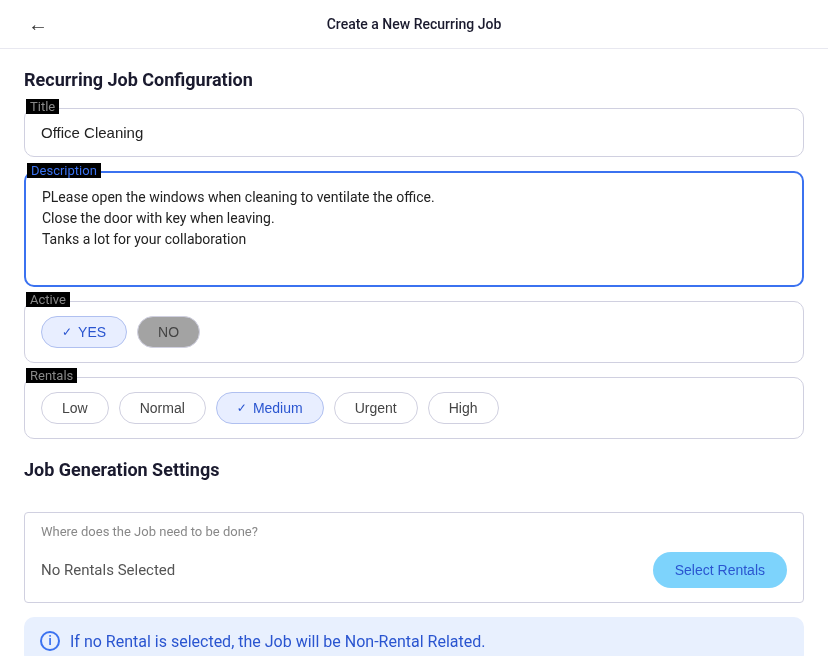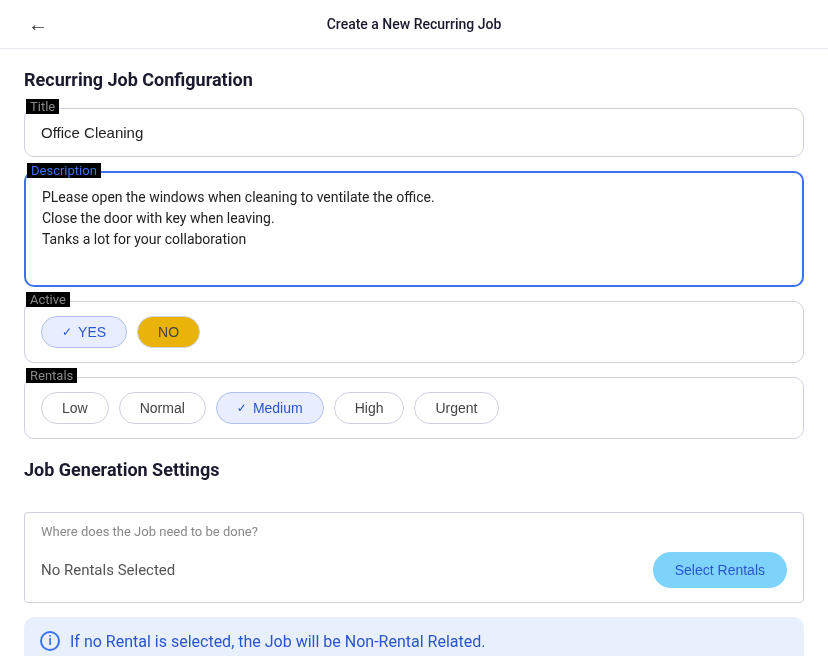--- a/index.html
+++ b/index.html
@@ -105,21 +105,21 @@
       display: flex;
       gap: 10px;
       align-items: center;
       flex-wrap: wrap;
     }
 
     .toggle-btn {
       padding: 7px 20px;
       border-radius: 20px;
       border: 1px solid #d0d0e0;
-      background: #eab308;
+      background: #a3a3a3;
       font-size: 14px;
       font-weight: 500;
       cursor: pointer;
       color: #444;
       display: flex;
       align-items: center;
       gap: 6px;
     }
 
     .toggle-btn.selected {
@@ -269,24 +269,24 @@
         <span>Low</span>
       </button>
       <button class="priority-btn">
         <span>Normal</span>
       </button>
       <button class="priority-btn selected">
         <span class="check-icon">✓</span>
         <span>Medium</span>
       </button>
       <button class="priority-btn">
+        <span>Urgent</span>
+      </button>
+      <button class="priority-btn">
         <span>High</span>
-      </button>
-      <button class="priority-btn">
-        <span>Urgent</span>
       </button>
     </div>
   </div>
 
   <div class="section-divider">
     <div class="section-title">Job Generation Settings</div>
   </div>
 
   <div class="rentals-group">
     <div class="rentals-label-row">

